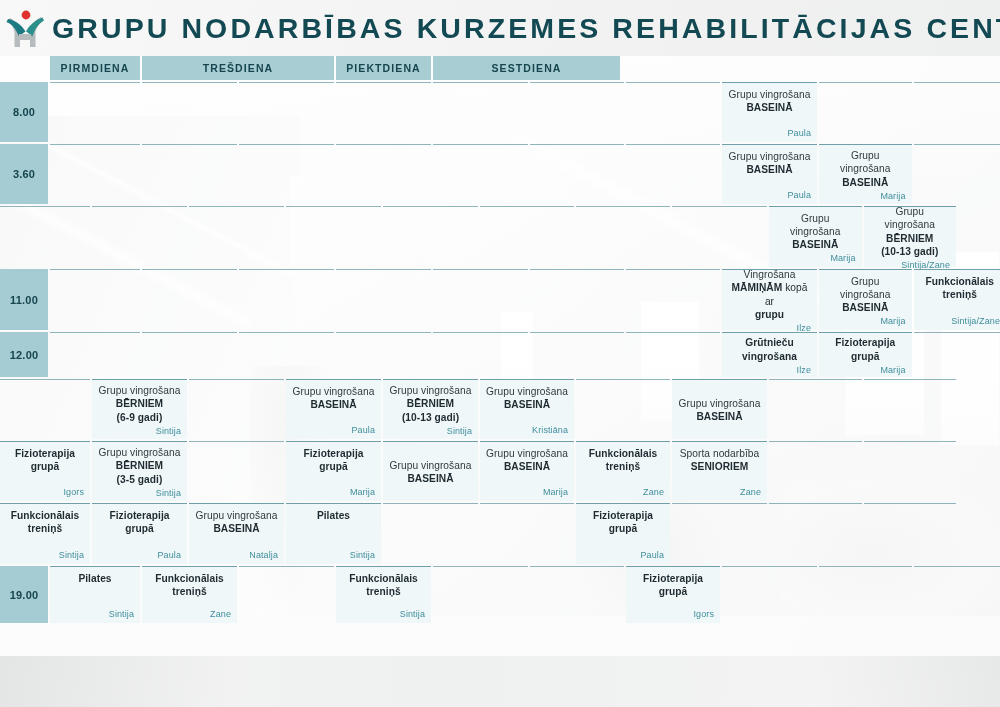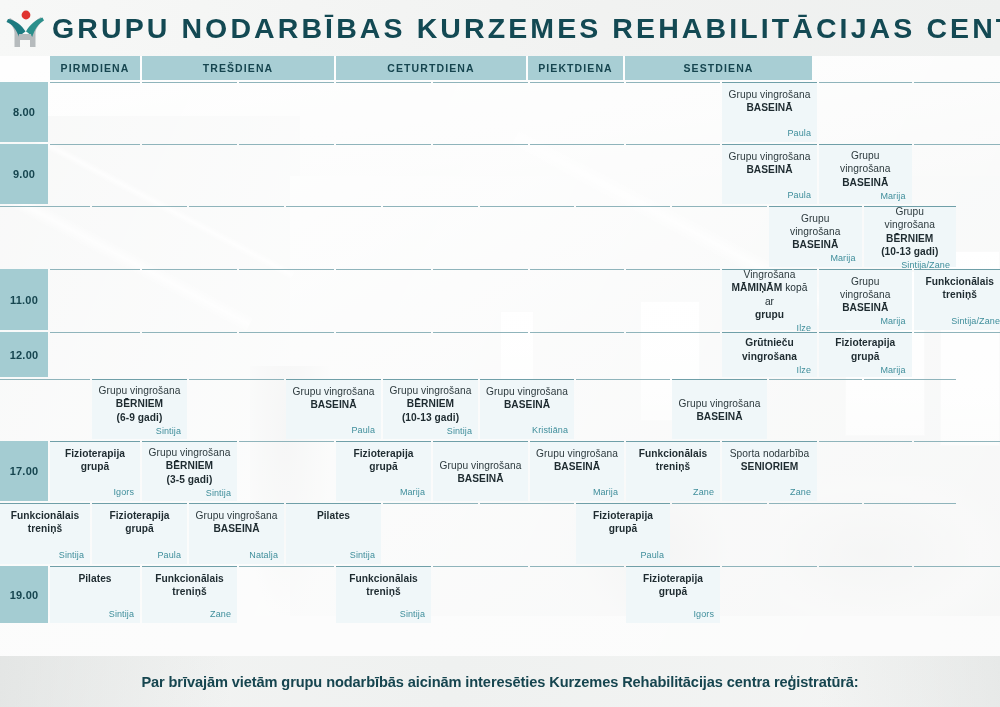--- a/index.html
+++ b/index.html
@@ -284,23 +284,20 @@
   <div class="grid">
 
     <div class="row hdr-row">
       <div class="timecell blank"></div>
       <div class="dayhdr" style="flex:0 0 90px">
           <span>PIRMDIENA</span>
         </div>
       <div class="dayhdr" style="flex:0 0 192px">
           <span>TREŠDIENA</span>
         </div>
-      <div class="dayhdr" style="flex:0 0 190px">
-          <span>CETURTDIENA</span>
-        </div>
       <div class="dayhdr" style="flex:0 0 95px">
           <span>PIEKTDIENA</span>
         </div>
       <div class="dayhdr" style="flex:0 0 187px;margin-right:0">
           <span>SESTDIENA</span>
         </div>
     </div>
 
     <div id="rows-host">
         <div class="row r-8">
@@ -347,21 +344,21 @@
             <div class="subcol">
               <div class="cell empty nofill"></div>
             </div>
             <div class="subcol" style="margin-right: 0px;">
               <div class="cell empty nofill"></div>
             </div>
           </div>
         </div>
         <div class="rowgap"></div>
         <div class="row r-9">
-          <div class="timecell">9.00</div>
+          <div class="timecell">3.60</div>
           <div class="daycol" style="flex: 0 0 90px;">
             <div class="subcol" style="margin-right: 0px;">
               <div class="cell empty nofill"></div>
             </div>
           </div>
           <div class="daycol" style="flex: 0 0 192px;">
             <div class="subcol">
               <div class="cell empty nofill"></div>
             </div>
             <div class="subcol" style="margin-right: 0px;">
@@ -634,21 +631,20 @@
             <div class="subcol">
               <div class="cell empty nofill"></div>
             </div>
             <div class="subcol" style="margin-right: 0px;">
               <div class="cell empty nofill"></div>
             </div>
           </div>
         </div>
         <div class="rowgap"></div>
         <div class="row r-17">
-          <div class="timecell">17.00</div>
           <div class="daycol" style="flex: 0 0 90px;">
             <div class="subcol" style="margin-right: 0px;">
               <div class="cell filled">
                 <div class="ct b">Fizioterapija</div>
                 <div class="ct b">grupā</div>
                 <div class="coach">Igors</div>
               </div>
             </div>
           </div>
           <div class="daycol" style="flex: 0 0 192px;">
@@ -835,16 +831,15 @@
             </div>
             <div class="subcol" style="margin-right: 0px;">
               <div class="cell empty nofill"></div>
             </div>
           </div>
         </div>
       </div>
   </div>
 
   <div class="footer">
-    <span class="footer-text">Par brīvajām vietām grupu nodarbībās aicinām interesēties Kurzemes Rehabilitācijas centra reģistratūrā:</span>
   </div>
 
 </div>
 
 </body></html>

